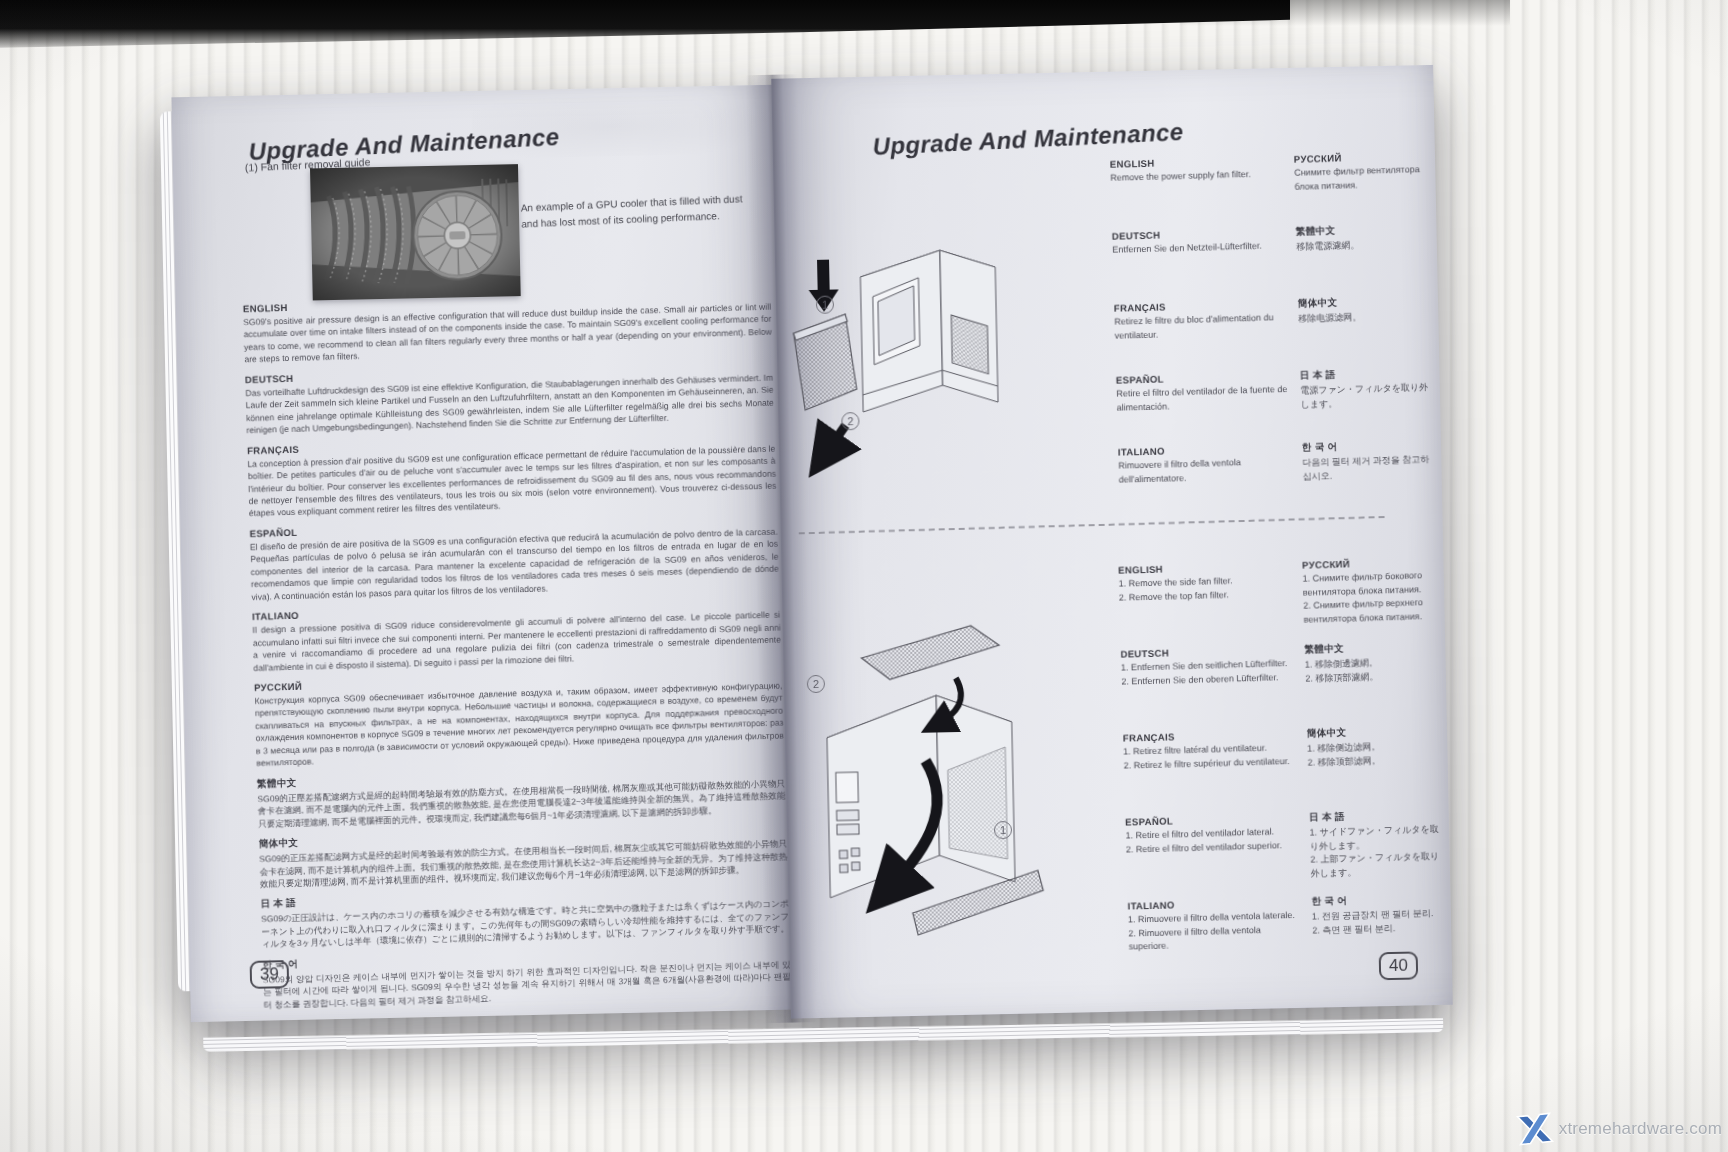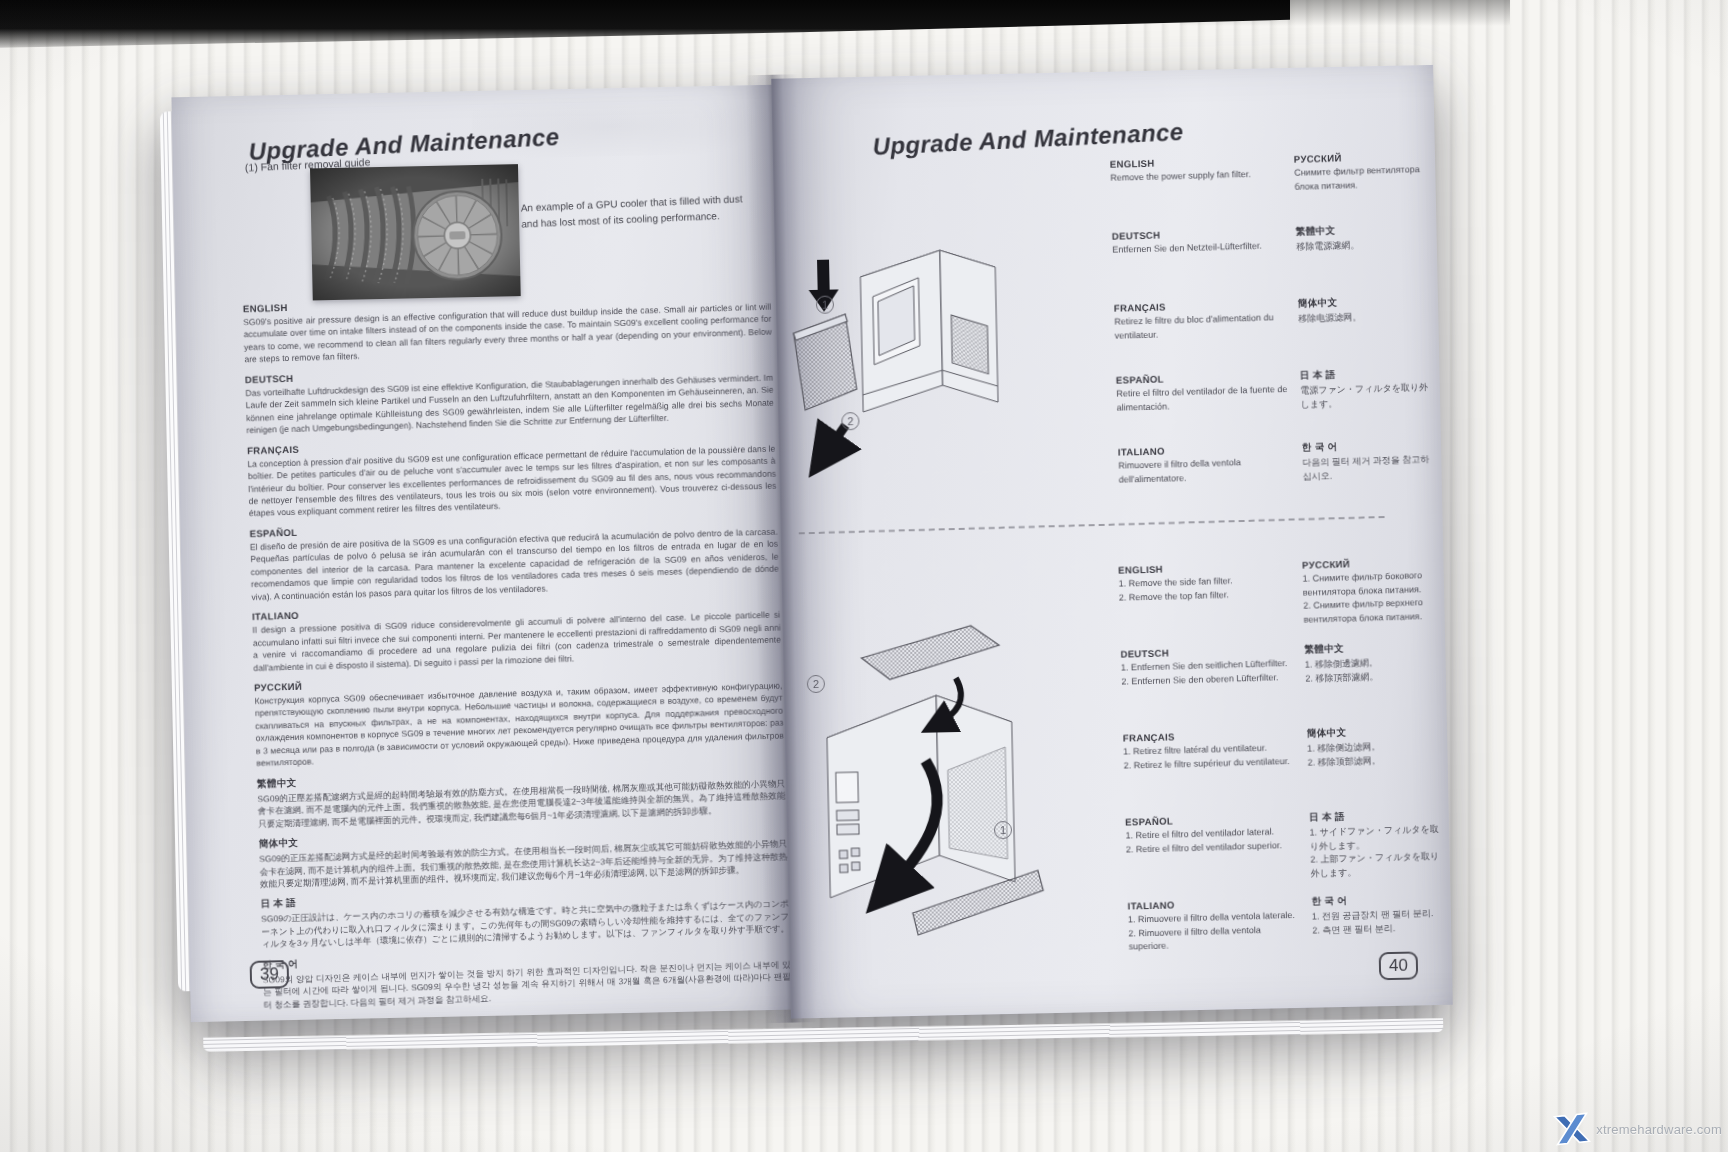--- a/index.html
+++ b/index.html
@@ -66,21 +66,21 @@
   .rows2 .lang-row{min-height:84px;}
   .dash-sep{position:absolute;left:18px;top:452px;width:586px;border-top:2px dashed #84848d;opacity:.75;transform:rotate(-.4deg);}
   .illo{position:absolute;}
   .illo-top{left:15px;top:140px;width:225px;height:270px;}
   .illo-bottom{left:12px;top:545px;width:245px;height:340px;}
   .callout{position:absolute;width:18px;height:18px;border:1px solid #73737c;border-radius:50%;
     display:flex;align-items:center;justify-content:center;font-size:11px;color:#5c5c66;z-index:5;}
 
   
   .watermark{position:absolute;right:6px;bottom:6px;z-index:70;display:flex;align-items:center;gap:4px;}
-  .watermark .wm-text{font-size:13px;color:#a9aeb5;letter-spacing:.2px;
+  .watermark .wm-text{font-size:17px;color:#a9aeb5;letter-spacing:.2px;
     text-shadow:0 1px 1px rgba(255,255,255,.8);}
 </style>
 </head>
 <body>
 
 <div id="scene">
   <div class="top-dark"></div>
   <div class="top-dark2"></div>
 
   <div id="book">

